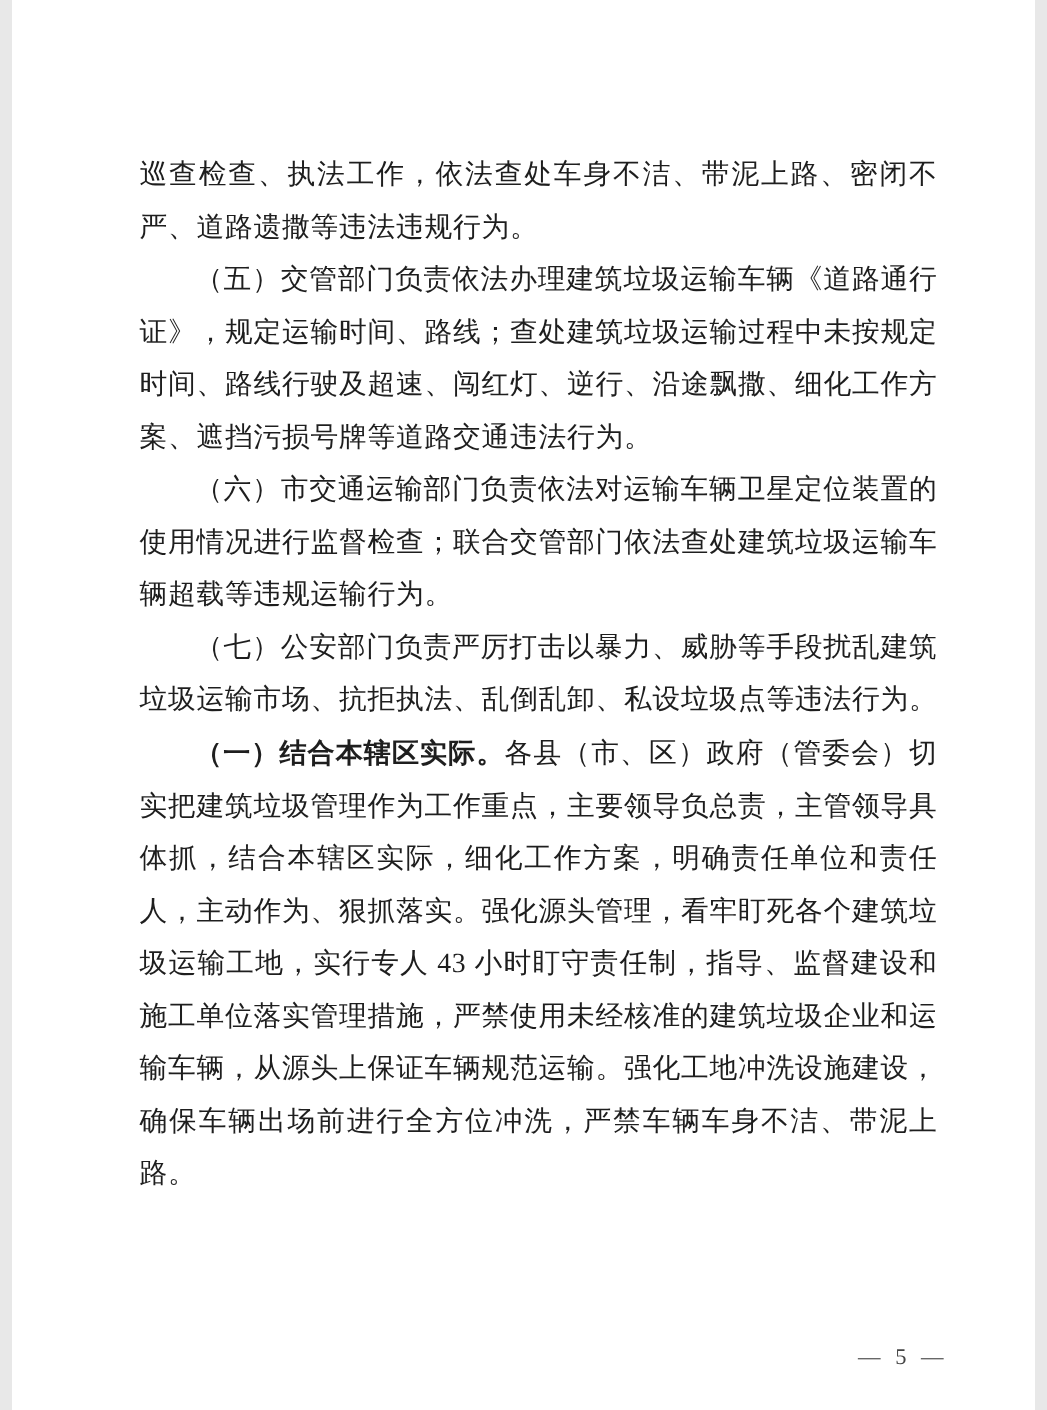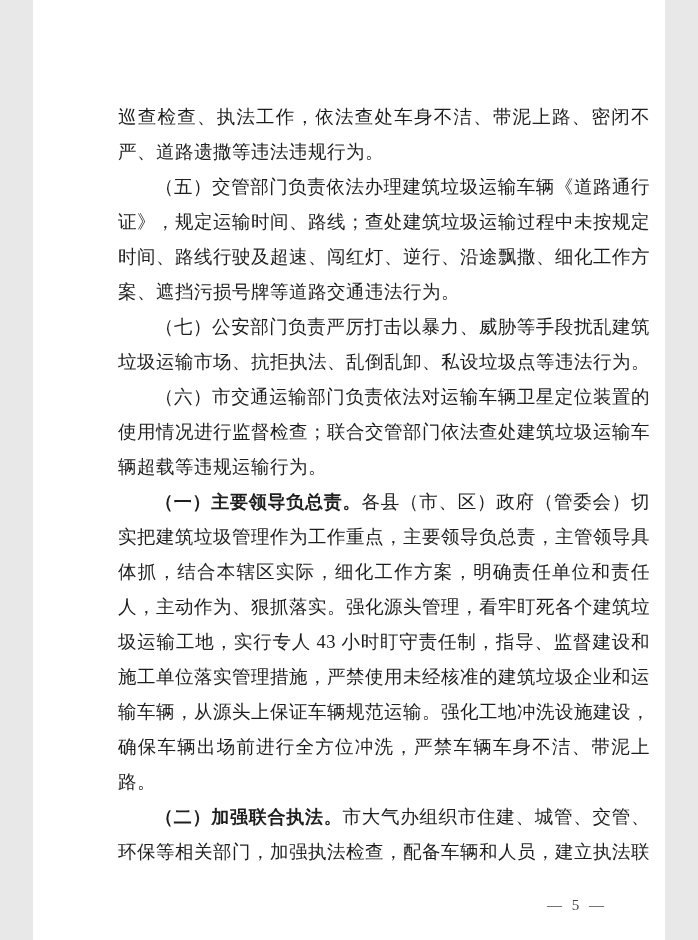--- a/index.html
+++ b/index.html
@@ -2,21 +2,21 @@
 <html><head>
 <meta charset="utf-8">
 <style>
   html, body {
     margin: 0;
     padding: 0;
     background: #e8e8e8;
   }
   .sheet {
     position: relative;
-    width: 632px;
+    width: 682px;
     height: 940px;
     margin: 0 auto;
     background: #ffffff;
     overflow: hidden;
     font-family: "Liberation Serif", serif;
     color: #1e1e1e;
   }
   .content {
     position: absolute;
     left: 85px;
@@ -57,25 +57,24 @@
 </head>
 <body>
 
 <div class="sheet">
   <div class="content">
 
     <p class="para">巡查检查、执法工作，依法查处车身不洁、带泥上路、密闭不严、道路遗撒等违法违规行为。</p>
 
     <p class="para indent">（五）交管部门负责依法办理建筑垃圾运输车辆《道路通行证》，规定运输时间、路线；查处建筑垃圾运输过程中未按规定时间、路线行驶及超速、闯红灯、逆行、沿途飘撒、细化工作方案、遮挡污损号牌等道路交通违法行为。</p>
 
+    <p class="para indent">（六）市交通运输部门负责依法对运输车辆卫星定位装置的使用情况进行监督检查；联合交管部门依法查处建筑垃圾运输车辆超载等违规运输行为。</p>
+
     <p class="para indent">（七）公安部门负责严厉打击以暴力、威胁等手段扰乱建筑垃圾运输市场、抗拒执法、乱倒乱卸、私设垃圾点等违法行为。</p>
 
-    <p class="para indent">（六）市交通运输部门负责依法对运输车辆卫星定位装置的使用情况进行监督检查；联合交管部门依法查处建筑垃圾运输车辆超载等违规运输行为。</p>
 
+    <p class="para indent"><span class="lead">（一）结合本辖区实际。</span><span>各县（市、区）政府（管委会）切实把建筑垃圾管理作为工作重点，主要领导负总责，主管领导具体抓，结合本辖区实际，细化工作方案，明确责任单位和责任人，主动作为、狠抓落实。强化源头管理，看牢盯死各个建筑垃圾运输工地，实行专人 43 小时盯守责任制，指导、监督建设和施工单位落实管理措施，严禁使用未经核准的建筑垃圾企业和运输车辆，从源头上保证车辆规范运输。强化工地冲洗设施建设，确保车辆出场前进行全方位冲洗，严禁车辆车身不洁、带泥上路。</span></p>
 
-    <p class="para indent"><span class="lead">（一）主要领导负总责。</span><span>各县（市、区）政府（管委会）切实把建筑垃圾管理作为工作重点，主要领导负总责，主管领导具体抓，结合本辖区实际，细化工作方案，明确责任单位和责任人，主动作为、狠抓落实。强化源头管理，看牢盯死各个建筑垃圾运输工地，实行专人 43 小时盯守责任制，指导、监督建设和施工单位落实管理措施，严禁使用未经核准的建筑垃圾企业和运输车辆，从源头上保证车辆规范运输。强化工地冲洗设施建设，确保车辆出场前进行全方位冲洗，严禁车辆车身不洁、带泥上路。</span></p>
-
-    <p class="para indent"><span class="lead">（二）加强联合执法。</span><span>市大气办组织市住建、城管、交管、环保等相关部门，加强执法检查，配备车辆和人员，建立执法联</span></p>
 
   </div>
 
   <div class="pageno">— 5 —</div>
 </div>
 
 </body></html>

